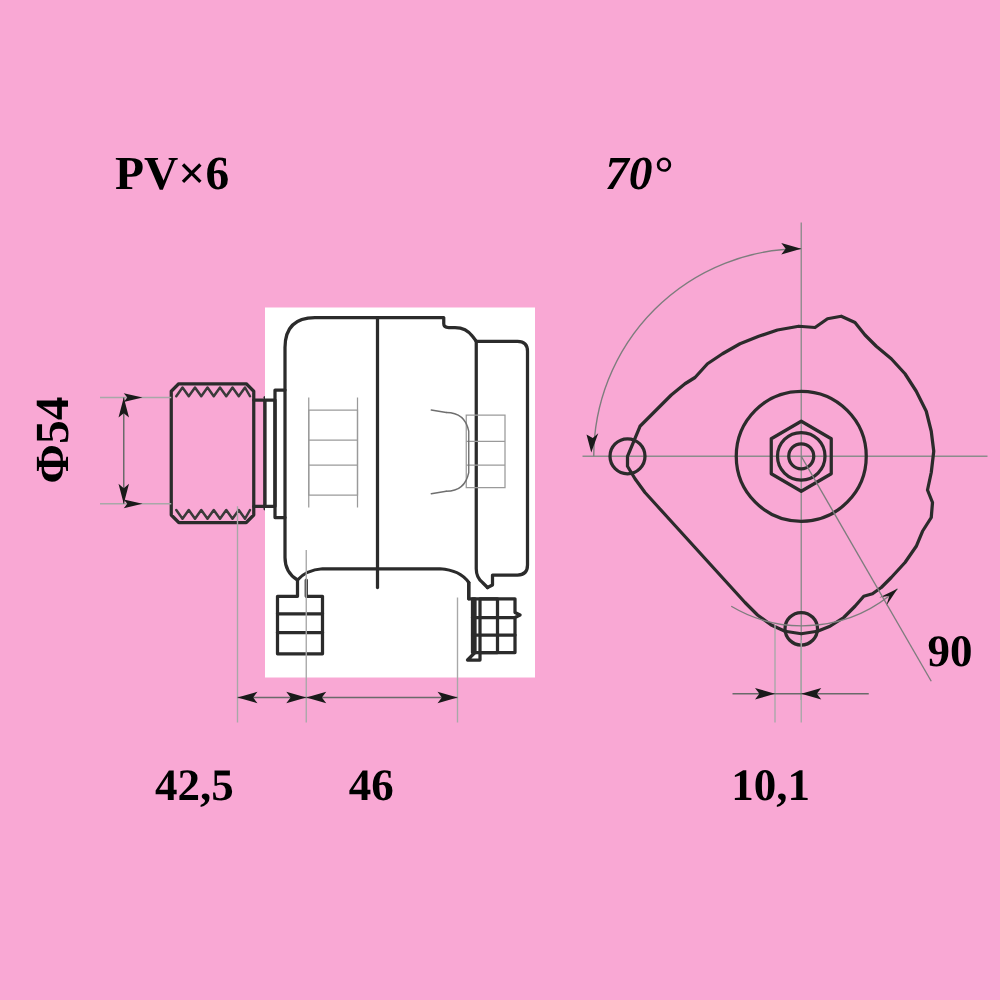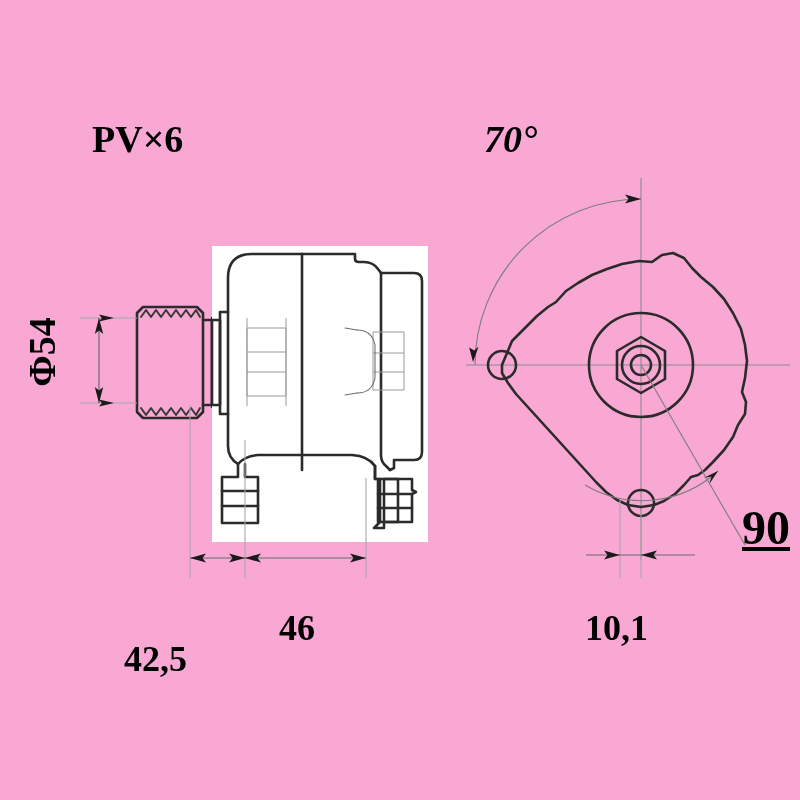--- a/index.html
+++ b/index.html
@@ -413,29 +413,29 @@
 
   <div style="position:absolute; left:484px; top:117px;font-style:italic;">
     <span class="label-text" style="font-size:38px; display:inline-block;">70°</span>
   </div>
 
   <div style="position:absolute; left:-18px; top:330px; width:120px; text-align:center;
               transform:rotate(-90deg); transform-origin:50% 50%;">
     <span class="label-text" style="font-size:38px; display:inline-block; white-space:nowrap;">Φ54</span>
   </div>
 
-  <div style="position:absolute; left:124px; top:607px;margin-top:31px;">
+  <div style="position:absolute; left:124px; top:607px;">
     <span class="label-text" style="font-size:36px; display:inline-block;">42,5</span>
   </div>
 
   <div style="position:absolute; left:279px; top:607px;">
     <span class="label-text" style="font-size:36px; display:inline-block;">46</span>
   </div>
 
   <div style="position:absolute; left:585px; top:607px;text-align:right;">
     <span class="label-text" style="font-size:36px; display:inline-block;">10,1</span>
   </div>
 
   <div style="position:absolute; left:742px; top:500px;">
-    <span class="label-text" style="font-size:48px; display:inline-block;text-decoration:underline;">90</span>
+    <span class="label-text" style="font-size:36px; display:inline-block;">90</span>
   </div>
 
 </div>
 
 </body></html>

